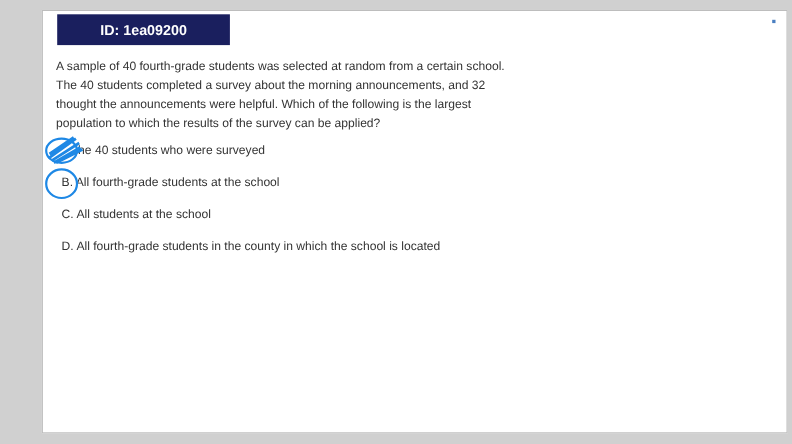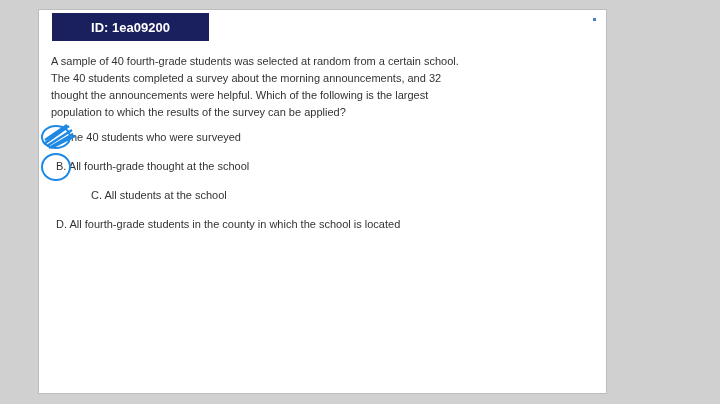--- a/index.html
+++ b/index.html
@@ -1,21 +1,21 @@
 <!DOCTYPE html>
 <html><head>
   <meta charset="utf-8">
   <style>
     html, body { margin:0; padding:0; }
     body {
       width:720px; height:404px; background:#d0d0d0; position:relative; overflow:hidden;
       font-family: "Liberation Sans", sans-serif;
     }
     .page {
-      position:absolute; left:38px; top:9px; width:569px; height:385px;
+      position:absolute; left:38px; top:9px; width:678px; height:385px;
       background:#ffffff; border:1px solid #bdbdbd; box-sizing:border-box;
     }
     .id-badge {
       position:absolute; left:13px; top:3px; width:157px; height:28px;
       background:#1a1f5e; color:#fff; font-weight:bold; font-size:13px;
       display:flex; align-items:center; justify-content:center;
     }
     .marker {
       position:absolute; right:10px; top:8px; width:3px; height:3px; background:#4a7fc1;
     }
@@ -31,22 +31,22 @@
 </head>
 <body>
 
 <div class="page">
   <div class="id-badge">ID: 1ea09200</div>
   <div class="marker"></div>
 
   <div class="question">A sample of 40 fourth-grade students was selected at random from a certain school. The 40 students completed a survey about the morning announcements, and 32 thought the announcements were helpful. Which of the following is the largest population to which the results of the survey can be applied?</div>
 
   <div class="choice" style="top:121px; left:32px;">he 40 students who were surveyed</div>
-  <div class="choice" style="top:150px;">B. All fourth-grade thought at the school</div>
-  <div class="choice" style="top:179px;margin-left:35px;">C. All students at the school</div>
+  <div class="choice" style="top:150px;">B. All fourth-grade students at the school</div>
+  <div class="choice" style="top:179px;">C. All students at the school</div>
   <div class="choice" style="top:208px;text-align:center;">D. All fourth-grade students in the county in which the school is located</div>
 
   <svg class="ink" style="left:0; top:112px;" width="45" height="30">
     <ellipse cx="17" cy="15" rx="14" ry="11" fill="none" stroke="#1e88e5" stroke-width="2"></ellipse>
     <path d="M5 22 L30 4 M8 24 L33 8 M10 26 L34 12 M6 18 L28 3 M12 26 L36 14" stroke="#1e88e5" stroke-width="2.5" fill="none"></path>
   </svg>
   <svg class="ink" style="left:0; top:142px;" width="40" height="32">
     <ellipse cx="17" cy="15" rx="14" ry="13" fill="none" stroke="#1e88e5" stroke-width="2"></ellipse>
   </svg>
 </div>

